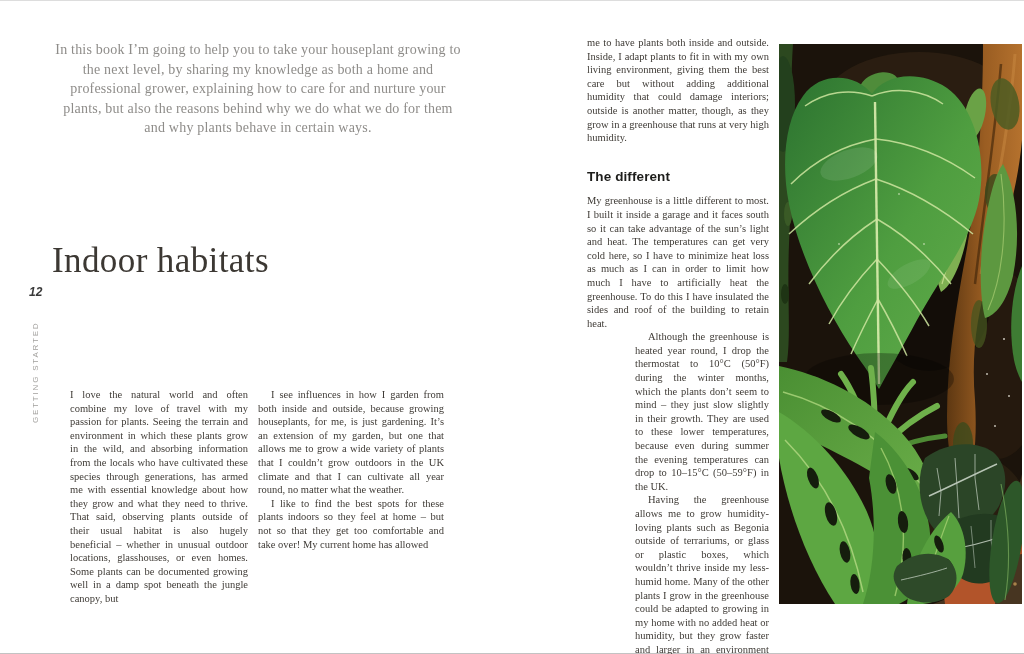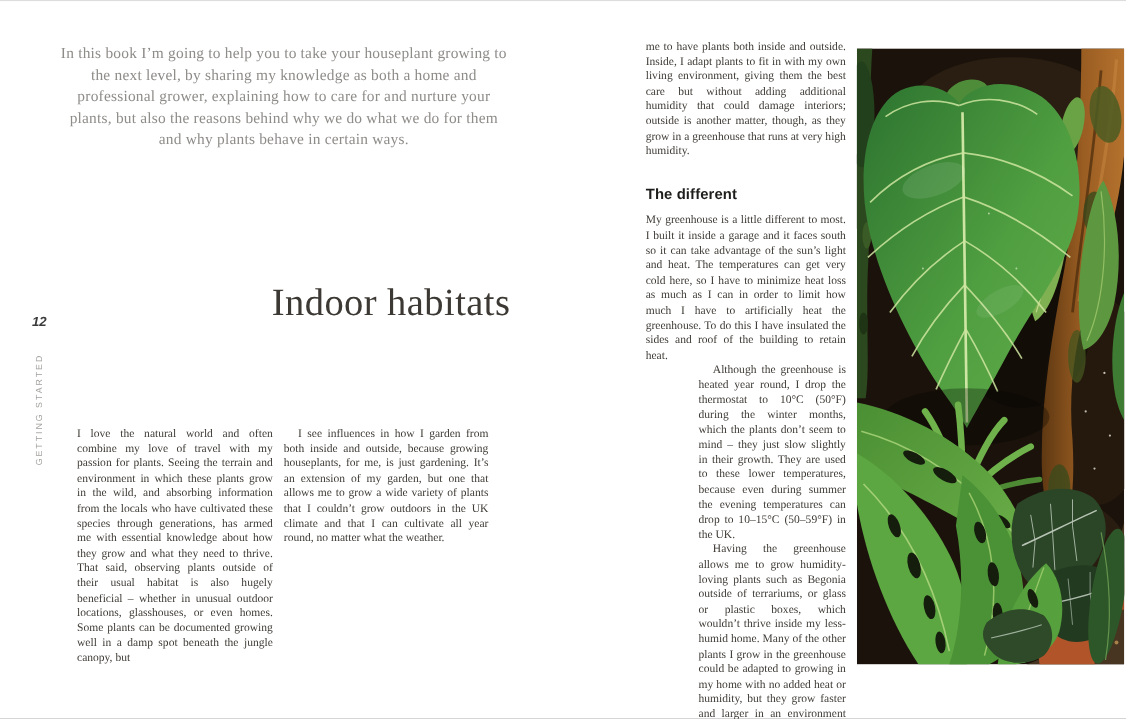--- a/index.html
+++ b/index.html
@@ -13,22 +13,22 @@
   .page-edge.top { top:0; background:#dddddd; }
   .page-edge.bottom { top:653px; background:#c3c3c3; }
 
   .intro {
     position:absolute; left:52px; top:40px; width:412px;
     text-align:center; font-size:14px; line-height:19.5px;
     color:#8e8c89; letter-spacing:0.2px;
   }
   .chapter-title {
     position:absolute; left:52px; top:241px; width:412px;
-    text-align:right; font-size:35px; font-weight:400;
-    color:#3c3833; letter-spacing:0.4px;margin-top:14px;
+    text-align:left; font-size:35px; font-weight:400;
+    color:#3c3833; letter-spacing:0.4px;
   }
   .page-number {
     position:absolute; left:29px; top:285px;
     font-family:"Liberation Sans", sans-serif;
     font-size:12px; font-weight:700; color:#3a3a3a;font-style:italic;
   }
   .side-label {
     position:absolute; left:31px; top:303px; height:120px;
     font-family:"Liberation Sans", sans-serif;
     font-size:8px; letter-spacing:1.8px; color:#a2a09d;
@@ -77,20 +77,21 @@
   <div class="intro">In this book I’m going to help you to take your houseplant growing to the next level, by sharing my knowledge as both a home and professional grower, explaining how to care for and nurture your plants, but also the reasons behind why we do what we do for them and why plants behave in certain ways.</div>
   <div class="chapter-title">Indoor habitats</div>
   <div class="page-number">12</div>
   <div class="side-label">GETTING STARTED</div>
 
   <div class="bodycol col1">
     <p>I love the natural world and often combine my love of travel with my passion for plants. Seeing the terrain and environment in which these plants grow in the wild, and absorbing information from the locals who have cultivated these species through generations, has armed me with essential knowledge about how they grow and what they need to thrive. That said, observing plants outside of their usual habitat is also hugely beneficial – whether in unusual outdoor locations, glasshouses, or even homes. Some plants can be documented growing well in a damp spot beneath the jungle canopy, but</p>
   </div>
   <div class="bodycol col2">
     <p class="indent">I see influences in how I garden from both inside and outside, because growing houseplants, for me, is just gardening. It’s an extension of my garden, but one that allows me to grow a wide variety of plants that I couldn’t grow outdoors in the UK climate and that I can cultivate all year round, no matter what the weather.</p>
+    <p class="indent">I like to find the best spots for these plants indoors so they feel at home – but not so that they get too comfortable and take over! My current home has allowed</p>
   </div>
 
   <div class="rightcol">
     <p>me to have plants both inside and outside. Inside, I adapt plants to fit in with my own living environment, giving them the best care but without adding additional humidity that could damage interiors; outside is another matter, though, as they grow in a greenhouse that runs at very high humidity.</p>
     <h3 class="section-heading">The different</h3>
     <p>My greenhouse is a little different to most. I built it inside a garage and it faces south so it can take advantage of the sun’s light and heat. The temperatures can get very cold here, so I have to minimize heat loss as much as I can in order to limit how much I have to artificially heat the greenhouse. To do this I have insulated the sides and roof of the building to retain heat.</p>
     <p class="indent">Although the greenhouse is heated year round, I drop the thermostat to 10°C (50°F) during the winter months, which the plants don’t seem to mind – they just slow slightly in their growth. They are used to these lower temperatures, because even during summer the evening temperatures can drop to 10–15°C (50–59°F) in the UK.</p>
     <p class="indent">Having the greenhouse allows me to grow humidity-loving plants such as Begonia outside of terrariums, or glass or plastic boxes, which wouldn’t thrive inside my less-humid home. Many of the other plants I grow in the greenhouse could be adapted to growing in my home with no added heat or humidity, but they grow faster and larger in an environment where I can closer mimic their natural habitat.</p>
   </div>
 

